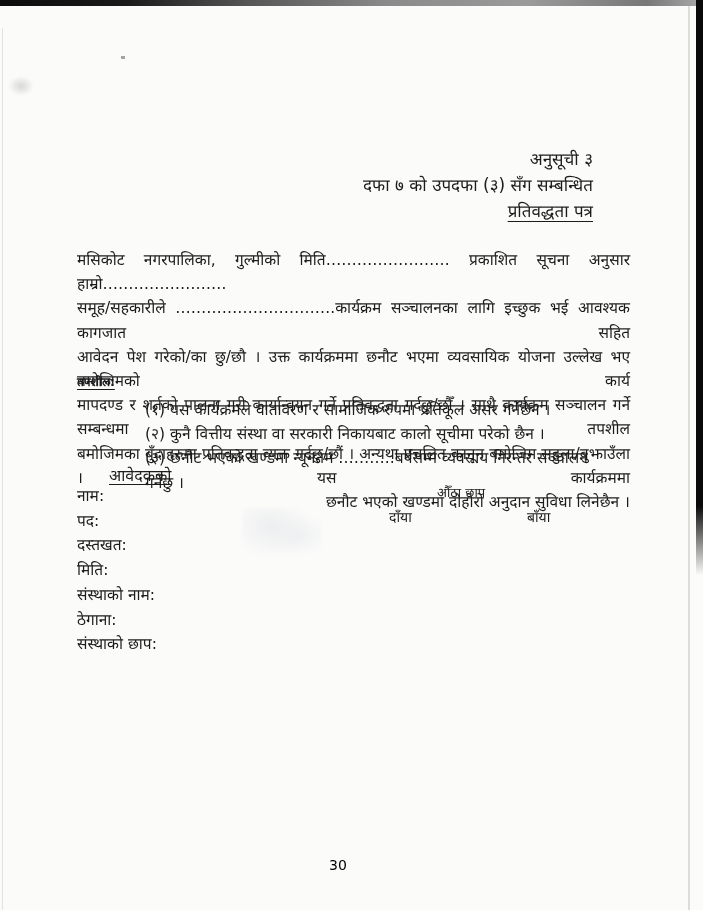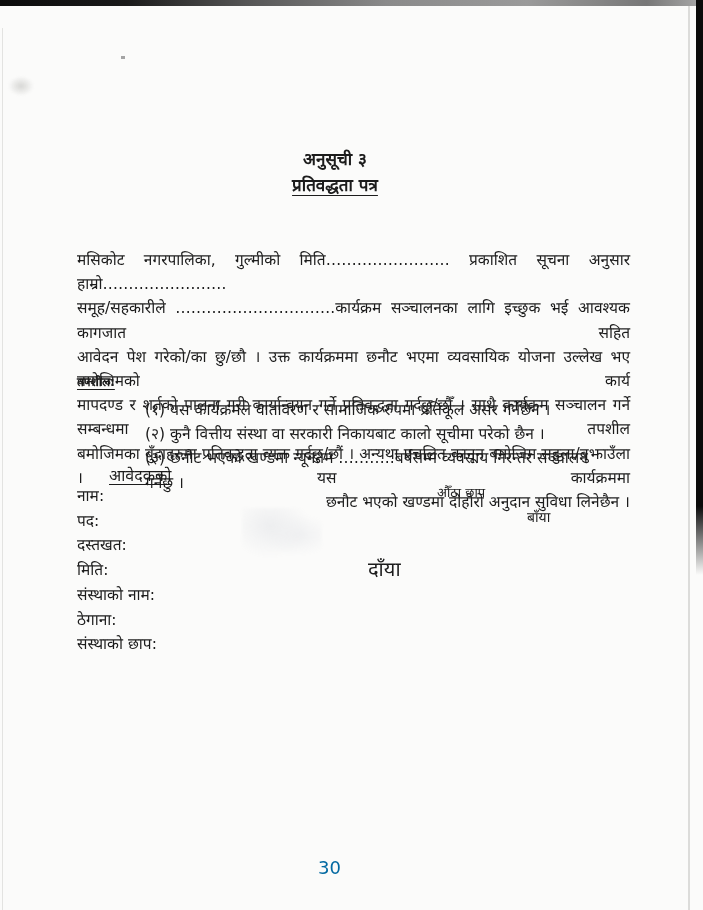--- a/index.html
+++ b/index.html
@@ -40,21 +40,21 @@
   }
   .stamp-remnant{
     position:absolute;left:242px;top:508px;width:80px;height:60px;
     background:radial-gradient(ellipse at 35% 30%,#9aa0b0 0%,rgba(154,160,176,0) 55%),
                radial-gradient(ellipse at 70% 45%,#a8adbd 0%,rgba(168,173,189,0) 45%);
     opacity:.14;filter:blur(1.5px);
   }
   
   .heading-block{
     position:absolute;left:77px;top:146px;width:516px;
-    text-align:center;line-height:26px;font-size:17px;font-weight:bold;
+    text-align:right;line-height:26px;font-size:17px;font-weight:normal;
   }
   .heading-block .h-line{white-space:nowrap;}
   .h-title{text-decoration:underline;text-underline-offset:4px;}
   .body-par{
     position:absolute;left:77px;top:248px;width:553px;
     font-size:15.5px;line-height:24.2px;
   }
   .jline{text-align:justify;text-align-last:justify;white-space:normal;}
   .lline{text-align:right;}
   .details-heading{
@@ -69,42 +69,43 @@
   .applicant-heading{
     position:absolute;left:77px;top:464px;
     font-size:16px;
     text-decoration:underline;text-underline-offset:3px;margin-left:32px;
   }
   .fields{
     position:absolute;left:77px;top:484px;width:260px;
     font-size:15.5px;line-height:24.7px;
   }
   .thumb-label{position:absolute;left:437px;top:483px;font-size:13px;}
-  .thumb-right{position:absolute;left:368px;top:507px;font-size:20px;margin-top:48px;}
+  .thumb-right{position:absolute;left:389px;top:507px;font-size:14px;}
   .thumb-left{position:absolute;left:527px;top:507px;font-size:14px;}
   .page-number{
     position:absolute;left:318px;top:857px;width:40px;
-    text-align:left;font-size:18px;color:#0369a1;
+    text-align:center;font-size:14px;color:#000000;
   }
 </style>
 </head>
 <body>
 
 <div class="page">
 
   <div class="scan-top"></div>
   <div class="scan-right"></div>
   <div class="paper-edge-right"></div>
   <div class="paper-edge-left"></div>
   <div class="smudge"></div>
   <div class="speck"></div>
   <div class="stamp-remnant"></div>
 
   <div class="heading-block">
     <div class="h-line">अनुसूची ३</div>
+    <div class="h-line">दफा ७ को उपदफा (३) सँग सम्बन्धित</div>
     <div class="h-line h-title">प्रतिवद्धता पत्र</div>
   </div>
 
   <div class="body-par">
     <div class="jline">मसिकोट नगरपालिका, गुल्मीको मिति…………………… प्रकाशित सूचना अनुसार हाम्रो……………………</div>
     <div class="jline">समूह/सहकारीले ………………………….कार्यक्रम सञ्चालनका लागि इच्छुक भई आवश्यक कागजात सहित</div>
     <div class="jline">आवेदन पेश गरेको/का छु/छौ । उक्त कार्यक्रममा छनौट भएमा व्यवसायिक योजना उल्लेख भए बमोजिमको कार्य</div>
     <div class="jline">मापदण्ड र शर्तको पालना गरी कार्यान्वयन गर्ने प्रतिवद्धता गर्दछु/छौँ । साथै कार्यक्रम सञ्चालन गर्ने सम्बन्धमा तपशील</div>
     <div class="jline">बमोजिमका बुँदाहरुमा प्रतिवद्धता व्यक्त गर्दछु/छौं । अन्यथा प्रचलित कानून बमोजिम सहुला/बुझाउँला । यस कार्यक्रममा</div>
     <div class="lline">छनौट भएको खण्डमा दोहोरो अनुदान सुविधा लिनेछैन ।</div>

